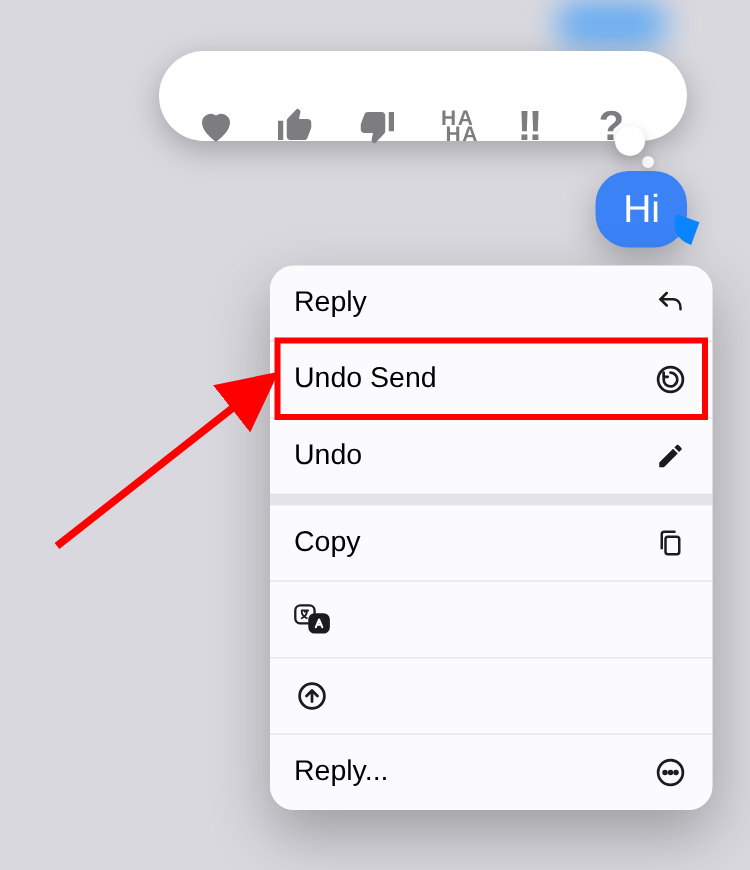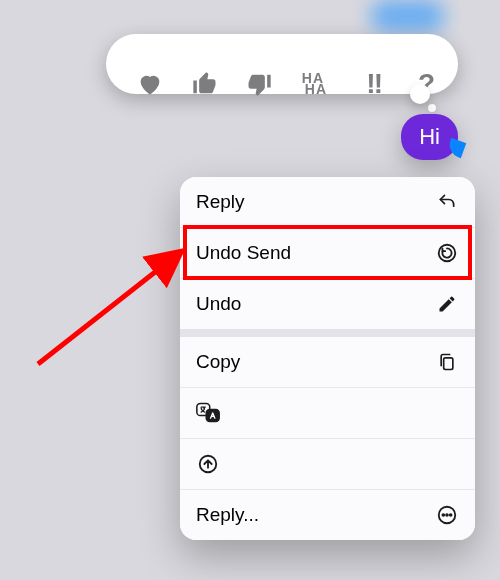--- a/index.html
+++ b/index.html
@@ -54,21 +54,21 @@
     position: absolute;
     right: 22px;
     bottom: -18px;
     width: 8px; height: 8px;
     background: #fff;
     border-radius: 50%;
     box-shadow: 0 2px 6px rgba(0,0,0,0.15);
   }
   .tapback-item {
     width: 36px; height: 36px;
-    display: flex; align-items: center; justify-content: flex-end;
+    display: flex; align-items: center; justify-content: flex-start;
     color: #7d7d80;
     margin-top: 40px;
   }
   .tapback-item svg { display: block; }
   .haha {
     font-family: Arial, sans-serif;
     font-weight: 900;
     font-size: 14px;
     line-height: 11px;
     letter-spacing: 1px;
@@ -87,23 +87,23 @@
     font-weight: 900;
     font-size: 28px;
     color: #7d7d80;
   }
 
   
   .bubble {
     position: absolute;
     top: 114px;
     right: 42px;
-    background: #6d28d9;
+    background: #3b82f6;
     color: #fff;
-    font-size: 22px;
+    font-size: 26px;
     padding: 10px 18px;
     border-radius: 22px;
     box-shadow: 0 8px 22px rgba(0,0,0,0.25);
   }
   .bubble::after {
     content: "";
     position: absolute;
     right: -6px;
     bottom: 4px;
     width: 16px; height: 16px;

